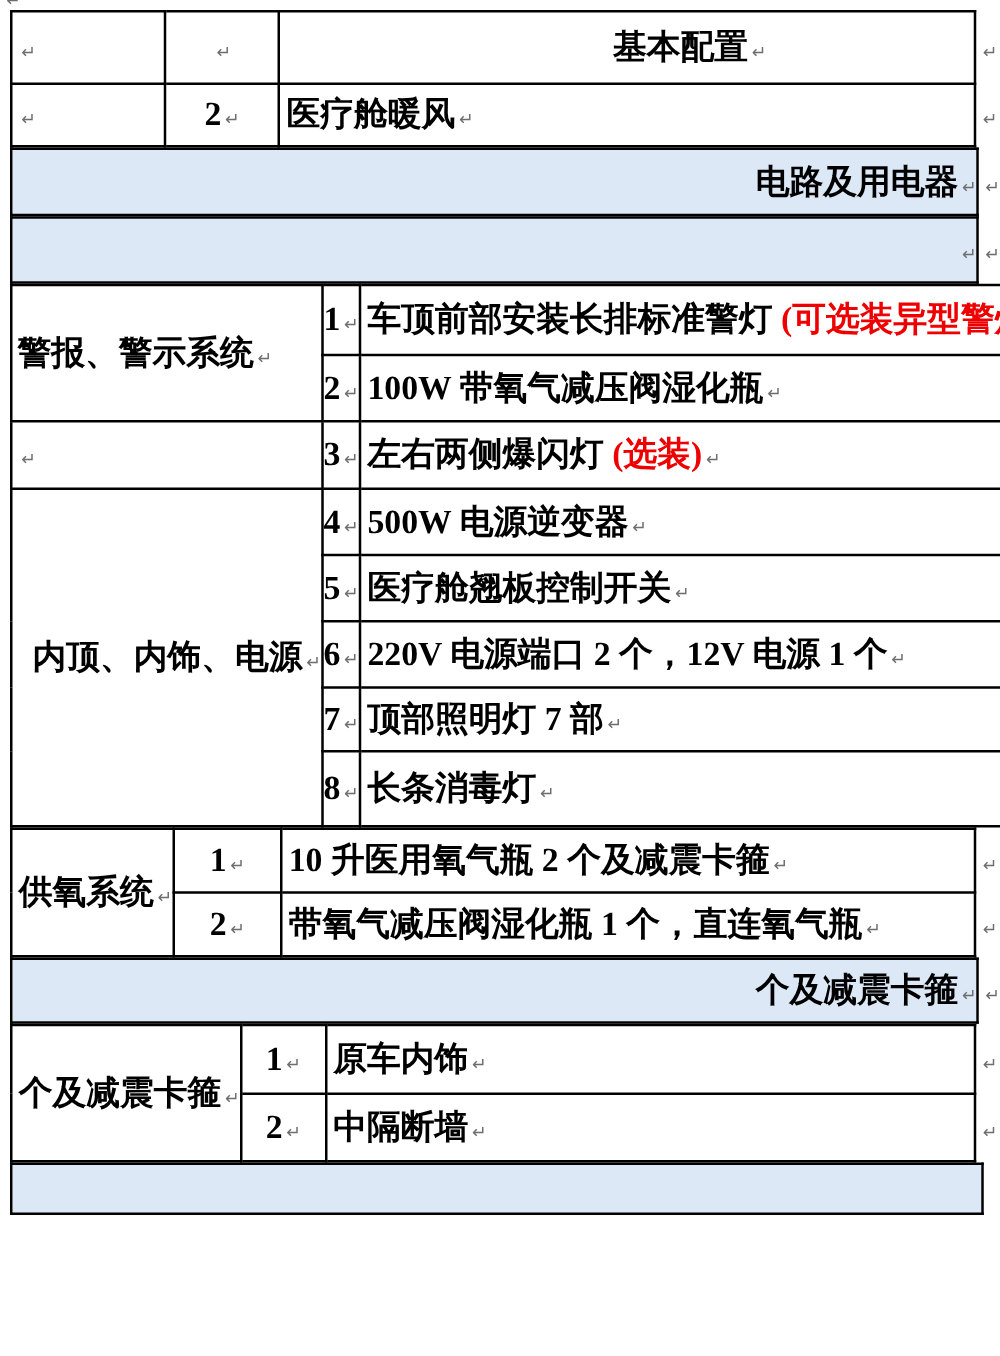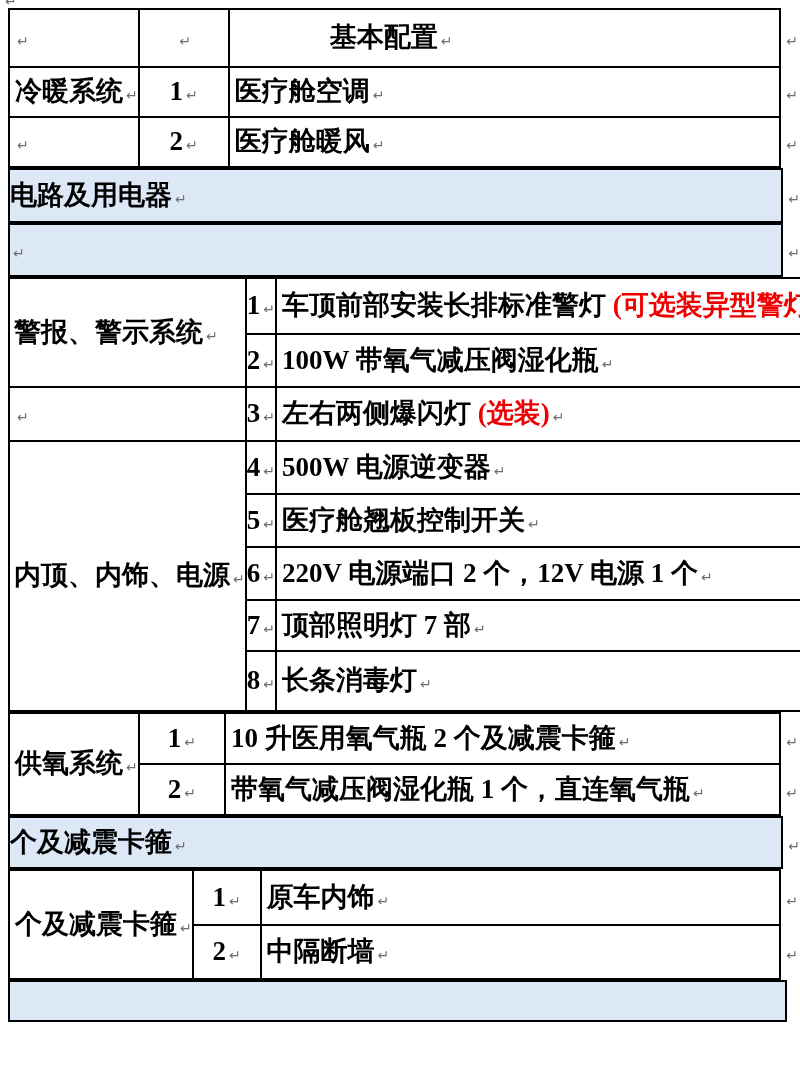--- a/index.html
+++ b/index.html
@@ -13,22 +13,22 @@
   }
   table{border-collapse:collapse;table-layout:fixed;margin-left:8px;}
   td{
     border:2px solid #000;
     font-weight:bold;font-size:27px;color:#000;
     vertical-align:middle;line-height:1.15;
     padding:0 0 0 5px;overflow:hidden;white-space:nowrap;
   }
   td.num{text-align:center;padding:0;}
   td.gutter{border:none;background:#ffffff;padding:0 0 0 2px;vertical-align:middle;}
-  td.band-cell{background:#dce8f6;text-align:left;padding:0;}
-  td.header-cell{padding-left:100px;}
+  td.band-cell{background:#dce8f6;text-align:right;padding:0;}
+  td.header-cell{padding-left:100px;text-align:center;}
   td.empty-cell{padding-left:4px;}
   .pilcrow{
     font-family:"DejaVu Sans",sans-serif;
     font-weight:normal;font-size:14px;color:#6e6e6e;
     margin-left:3px;vertical-align:baseline;
   }
   .red{color:#ee0000;}
   .stray-mark{position:absolute;top:-7px;left:2px;}
   .band-strip{height:40px;}
 </style>
@@ -47,26 +47,20 @@
         <col style="width:14px">
       </colgroup>
     <tbody>
         <tr style="height:58px">
       <td class="empty-cell"><span class="pilcrow">↵</span></td>
       <td class="num"><span class="pilcrow">↵</span></td>
       <td class="header-cell"><span>基本配置</span><span class="pilcrow">↵</span></td>
       <td class="gutter"><span class="pilcrow">↵</span></td>
     </tr>
     <tr style="height:50px">
-      <td><span>冷暖系统</span><span class="pilcrow">↵</span></td>
-      <td class="num"><span>1</span><span class="pilcrow">↵</span></td>
-      <td><span>医疗舱空调</span><span class="pilcrow">↵</span></td>
-      <td class="gutter"><span class="pilcrow">↵</span></td>
-    </tr>
-    <tr style="height:50px">
       <td class="empty-cell"><span class="pilcrow">↵</span></td>
       <td class="num"><span>2</span><span class="pilcrow">↵</span></td>
       <td><span>医疗舱暖风</span><span class="pilcrow">↵</span></td>
       <td class="gutter"><span class="pilcrow">↵</span></td>
     </tr>
   </tbody>
     </table>
 
   <table>
     <colgroup>
@@ -112,21 +106,21 @@
       <td><span>100W 带氧气减压阀湿化瓶</span><span class="pilcrow">↵</span></td>
 
     </tr>
     <tr style="height:54px">
       <td class="empty-cell"><span class="pilcrow">↵</span></td>
       <td class="num"><span>3</span><span class="pilcrow">↵</span></td>
       <td><span>左右两侧爆闪灯 </span><span class="red">(选装)</span><span class="pilcrow">↵</span></td>
 
     </tr>
     <tr style="height:53px">
-      <td rowspan="5" style="padding-left:4px"><span>内顶、内饰、电源</span><span class="pilcrow">↵</span></td>
+      <td rowspan="5" style="padding-left:16px"><span>内顶、内饰、电源</span><span class="pilcrow">↵</span></td>
       <td class="num"><span>4</span><span class="pilcrow">↵</span></td>
       <td><span>500W 电源逆变器</span><span class="pilcrow">↵</span></td>
 
     </tr>
     <tr style="height:53px">
       <td class="num"><span>5</span><span class="pilcrow">↵</span></td>
       <td><span>医疗舱翘板控制开关</span><span class="pilcrow">↵</span></td>
 
     </tr>
     <tr style="height:53px">

